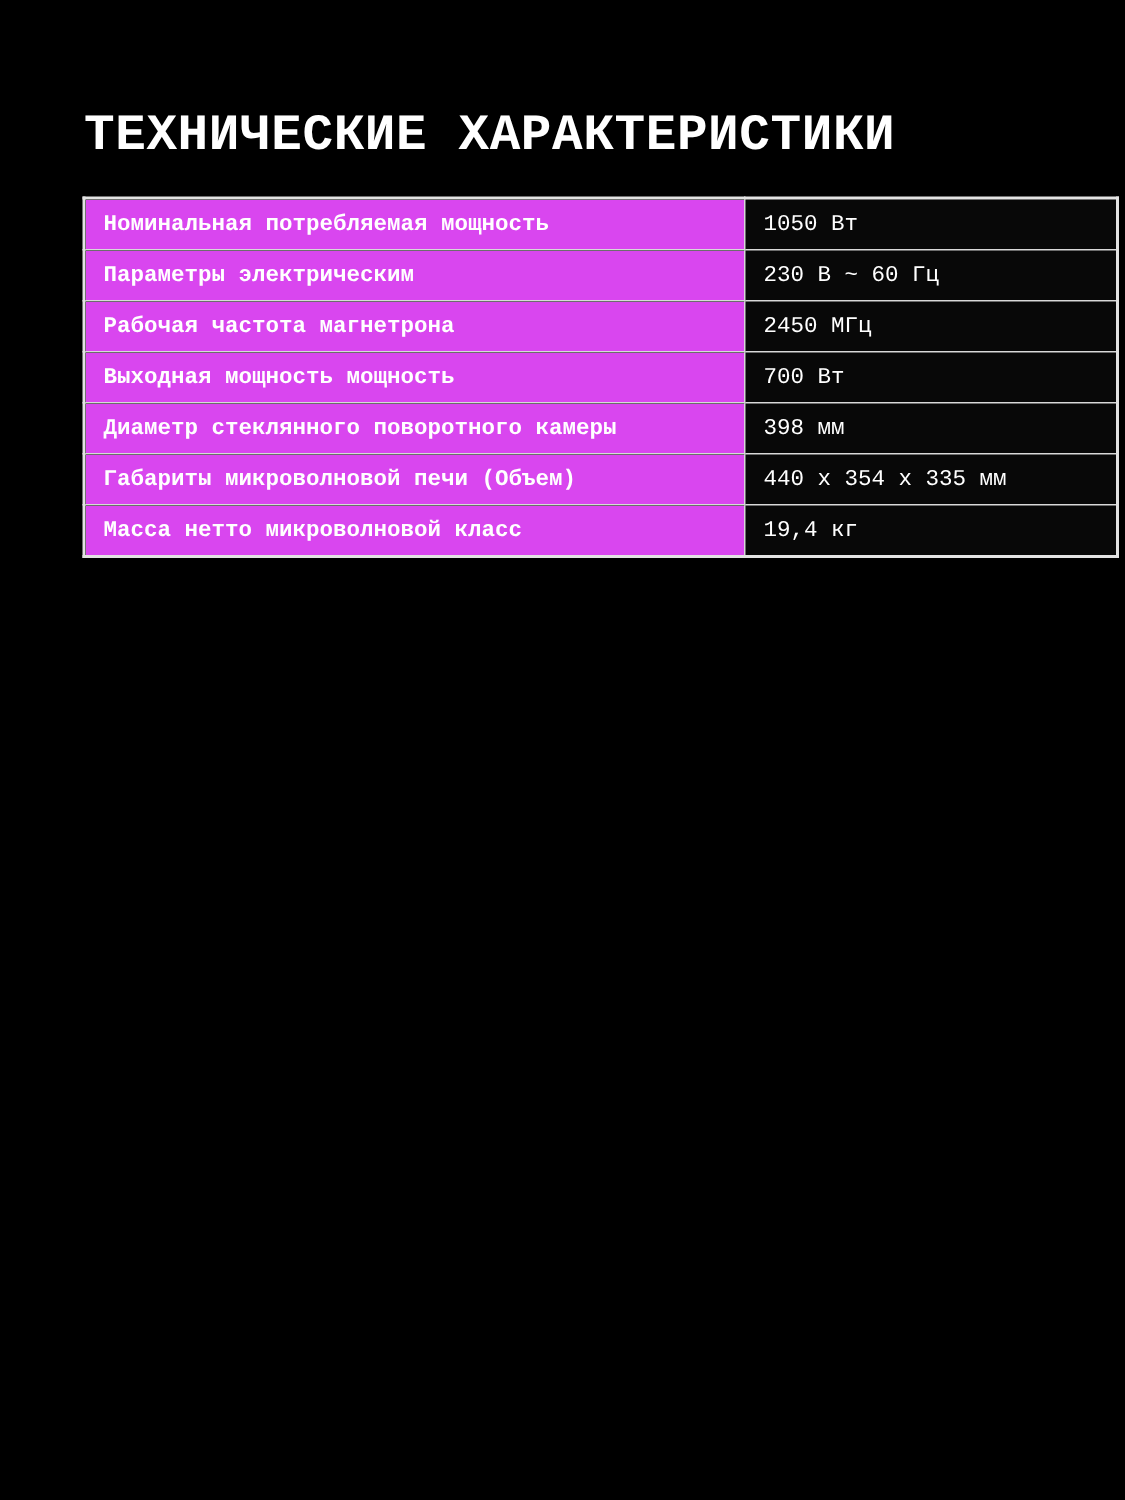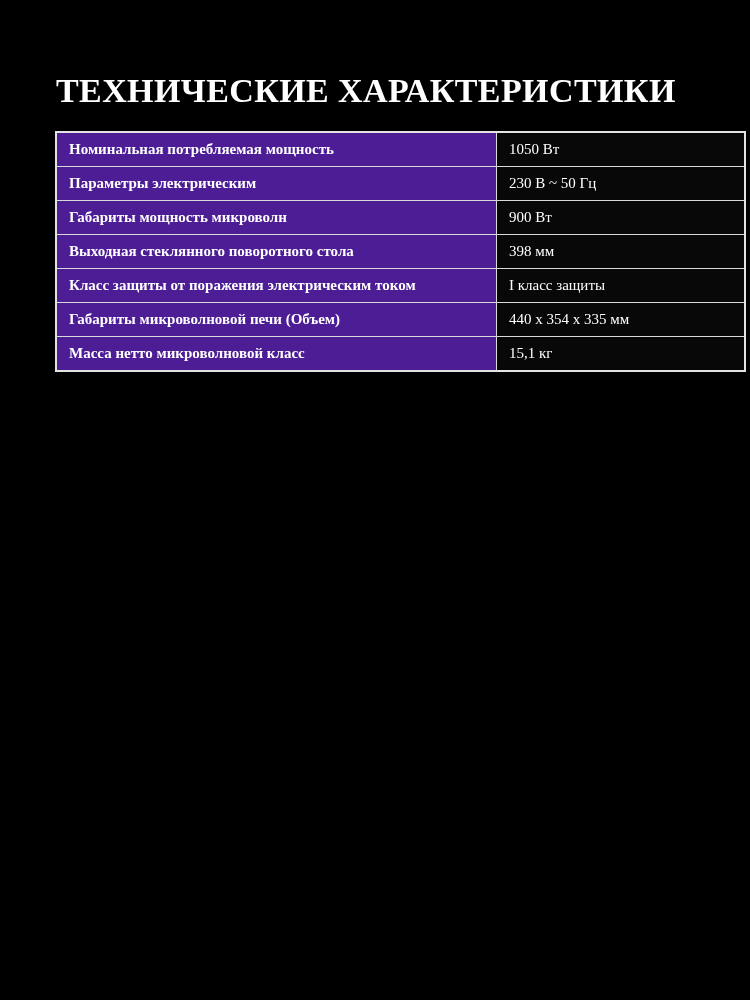--- a/index.html
+++ b/index.html
@@ -6,21 +6,21 @@
     margin: 0;
     padding: 0;
     background: #000000;
   }
   .page {
     position: relative;
     width: 750px;
     height: 1000px;
     background: #000000;
     overflow: hidden;
-    font-family: Liberation Serif, serif;
+    font-family: Liberation Mono, monospace;
   }
   .page-title {
     position: absolute;
     left: 56px;
     top: 72px;
     margin: 0;
     color: #ffffff;
     font-size: 34px;
     font-weight: 700;
     letter-spacing: 0.4px;
@@ -40,21 +40,21 @@
     height: 33px;
     padding: 0 12px;
     color: #ffffff;
     font-size: 15px;
     vertical-align: middle;
     white-space: nowrap;
     overflow: hidden;
   }
   td.spec-label {
     width: 415px;
-    background: #4c1d95;
+    background: #d946ef;
     font-weight: 700;
   }
   td.spec-value {
     width: 223px;
     background: #080808;
     font-weight: 400;
   }
 </style>
 </head>
 <body>
@@ -64,38 +64,38 @@
   <h1 class="page-title">ТЕХНИЧЕСКИЕ ХАРАКТЕРИСТИКИ</h1>
 
   <table class="spec-table">
     <tbody>
       <tr>
         <td class="spec-label">Номинальная потребляемая мощность</td>
         <td class="spec-value">1050 Вт</td>
       </tr>
       <tr>
         <td class="spec-label">Параметры электрическим</td>
-        <td class="spec-value">230 В ~ 50 Гц</td>
+        <td class="spec-value">230 В ~ 60 Гц</td>
       </tr>
       <tr>
-        <td class="spec-label">Габариты мощность микроволн</td>
-        <td class="spec-value">900 Вт</td>
+        <td class="spec-label">Рабочая частота магнетрона</td>
+        <td class="spec-value">2450 МГц</td>
       </tr>
       <tr>
-        <td class="spec-label">Выходная стеклянного поворотного стола</td>
-        <td class="spec-value">398 мм</td>
+        <td class="spec-label">Выходная мощность мощность</td>
+        <td class="spec-value">700 Вт</td>
       </tr>
       <tr>
-        <td class="spec-label">Класс защиты от поражения электрическим током</td>
-        <td class="spec-value">I класс защиты</td>
+        <td class="spec-label">Диаметр стеклянного поворотного камеры</td>
+        <td class="spec-value">398 мм</td>
       </tr>
       <tr>
         <td class="spec-label">Габариты микроволновой печи (Объем)</td>
         <td class="spec-value">440 x 354 x 335 мм</td>
       </tr>
       <tr>
         <td class="spec-label">Масса нетто микроволновой класс</td>
-        <td class="spec-value">15,1 кг</td>
+        <td class="spec-value">19,4 кг</td>
       </tr>
     </tbody>
   </table>
 
 </div>
 
 </body></html>

